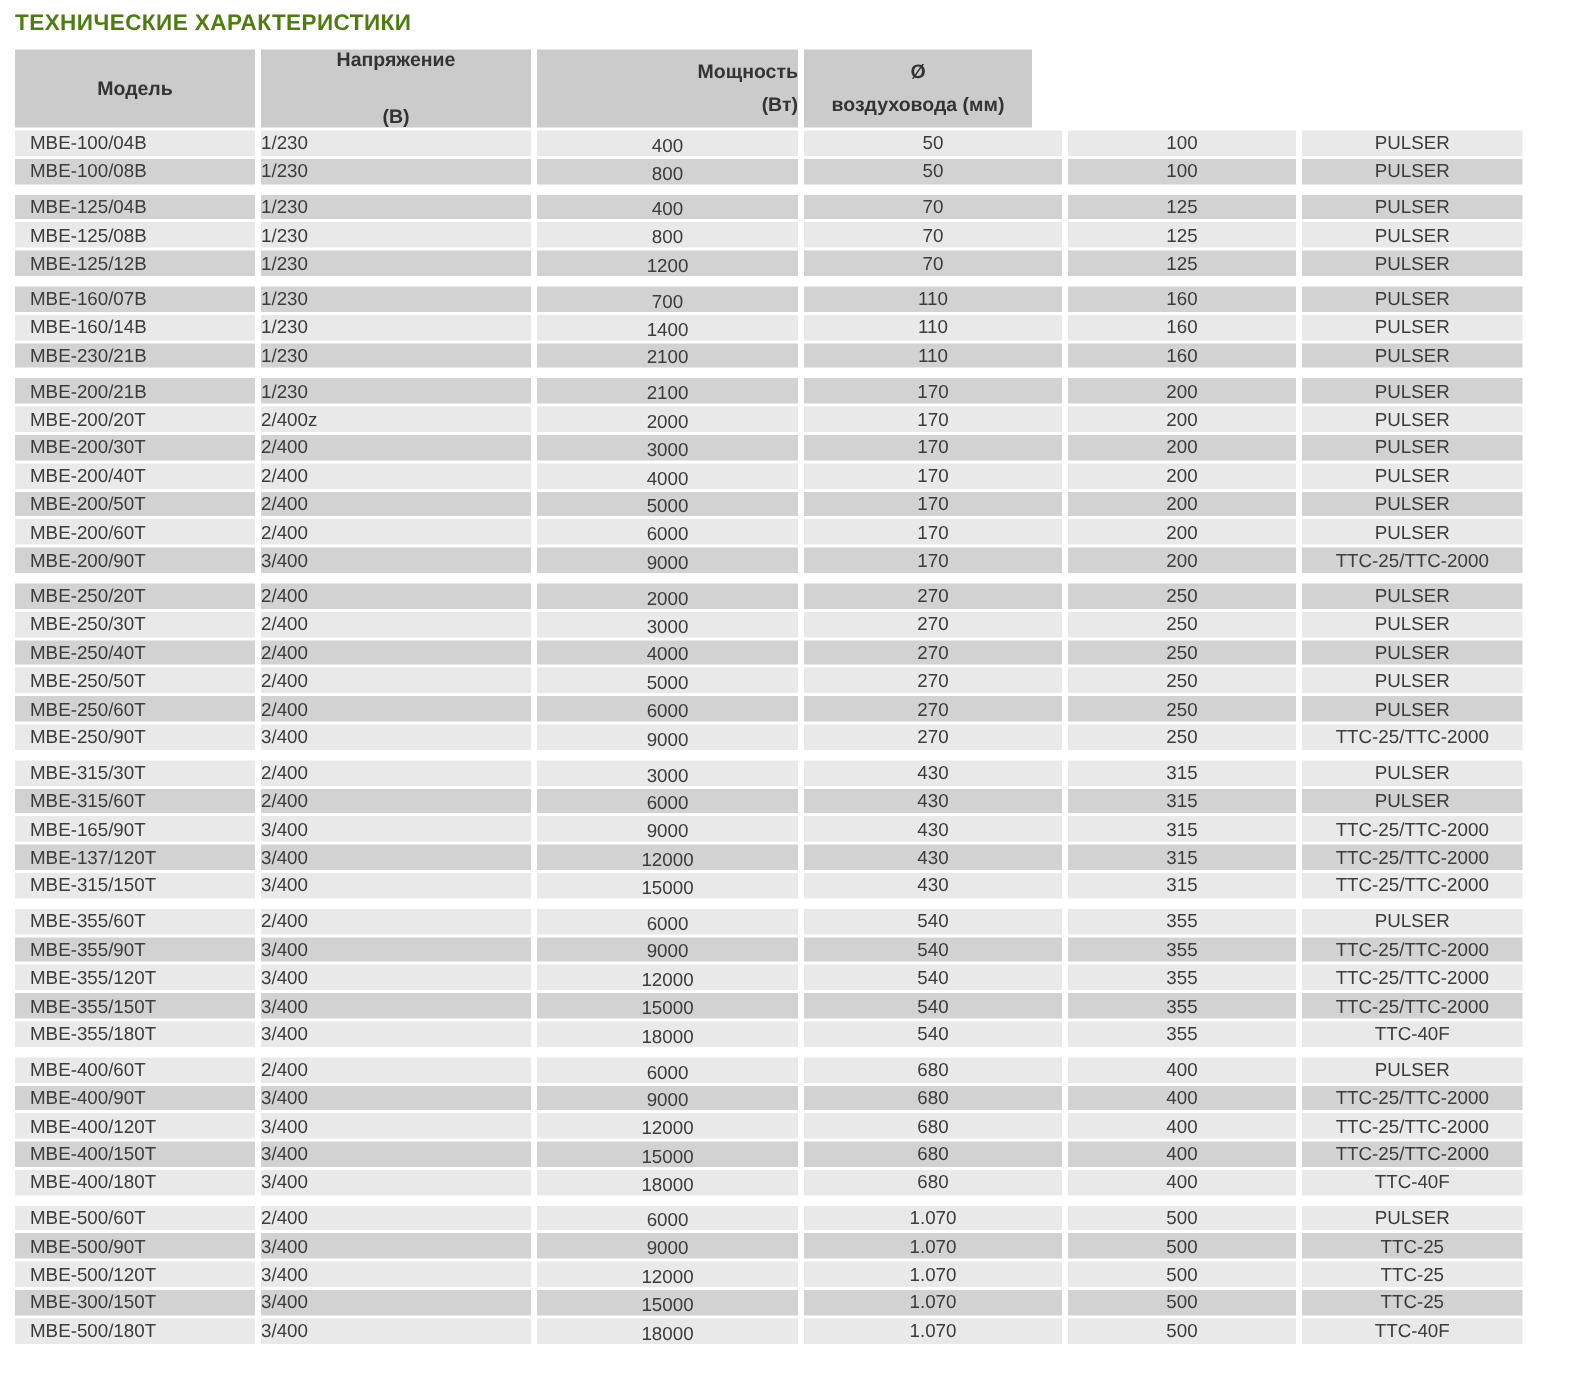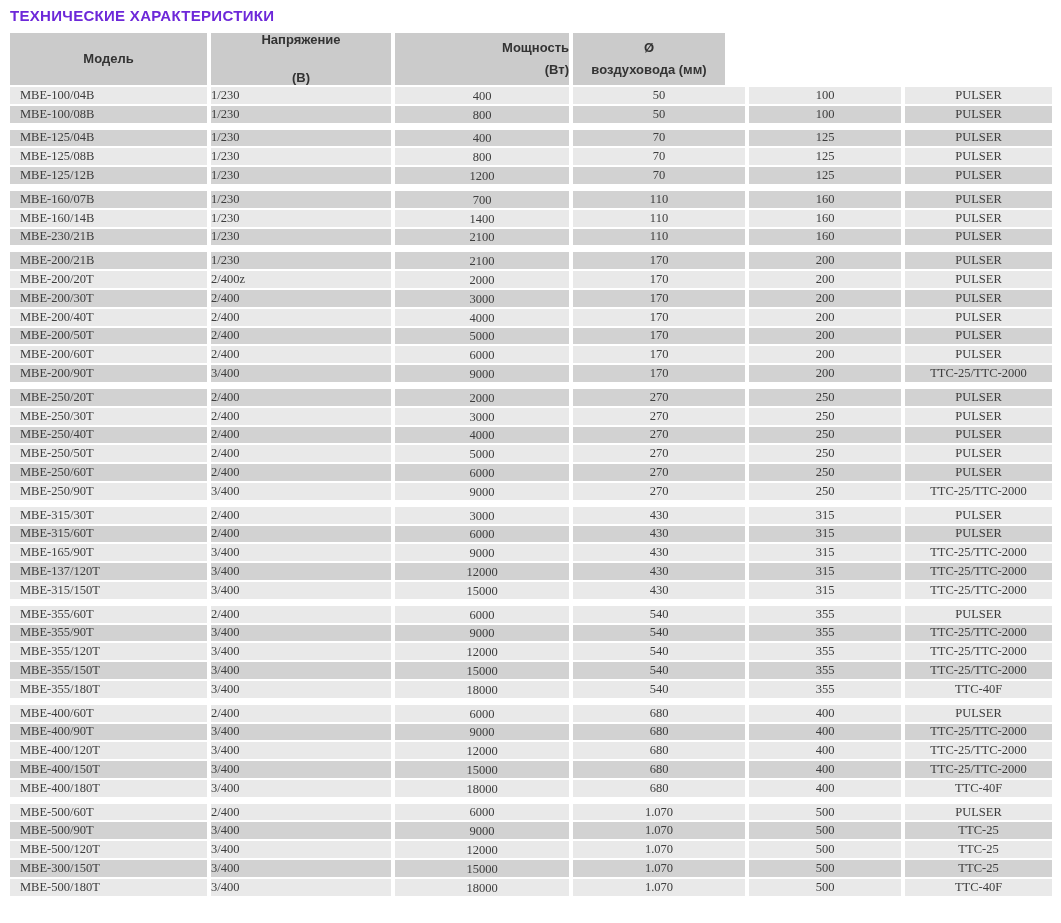--- a/index.html
+++ b/index.html
@@ -3,40 +3,40 @@
 <meta charset="utf-8">
 <style>
   html,body{margin:0;padding:0;}
   body{
     width:1061px;height:923px;background:#ffffff;
     font-family:"Liberation Sans","DejaVu Sans",sans-serif;
     -webkit-font-smoothing:antialiased;
   }
   .page{padding:7px 9px 0 10px;}
   .title{
-    font-size:15px;font-weight:bold;color:#6d28d9;
+    font-size:15px;font-weight:bold;color:#4d7c0f;
     letter-spacing:.3px;margin:0 0 9px 0;
   }
   .spec-table{width:1042px;}
   .header-row{display:flex;gap:4px;height:52px;margin-bottom:2px;}
   .hcell{
     background:#cbcbcb;box-sizing:border-box;
     display:flex;flex-direction:column;justify-content:space-evenly;align-items:center;
     font-weight:bold;font-size:13px;color:#333333;line-height:1.1;text-align:center;
   }
-  .row{display:flex;gap:4px;height:16.8px;margin-bottom:2px;font-family:Liberation Serif, serif;}
+  .row{display:flex;gap:4px;height:16.8px;margin-bottom:2px;}
   .cell{
     box-sizing:border-box;display:flex;align-items:center;justify-content:center;
     font-size:12.5px;color:#3c3c3c;white-space:nowrap;overflow:hidden;
   }
   .cell.c0{justify-content:flex-start;padding-left:10px;}
   .row.light .cell{background:#e9e9e9;}
   .row.dark  .cell{background:#d2d2d2;}
   .group{margin-bottom:7px;}
-  .c0{width:197px;} .c1{width:180px;justify-content:space-between;} .c2{width:174px;align-items:flex-end;}
+  .c0{width:160px;} .c1{width:180px;justify-content:space-between;} .c2{width:174px;align-items:flex-end;}
   .c3{width:172px;} .c4{width:152px;} .c5{width:147px;}
 </style>
 </head>
 <body>
 
 <div class="page">
   <h1 class="title">ТЕХНИЧЕСКИЕ ХАРАКТЕРИСТИКИ</h1>
 
   <div class="spec-table">
     <div class="header-row">

